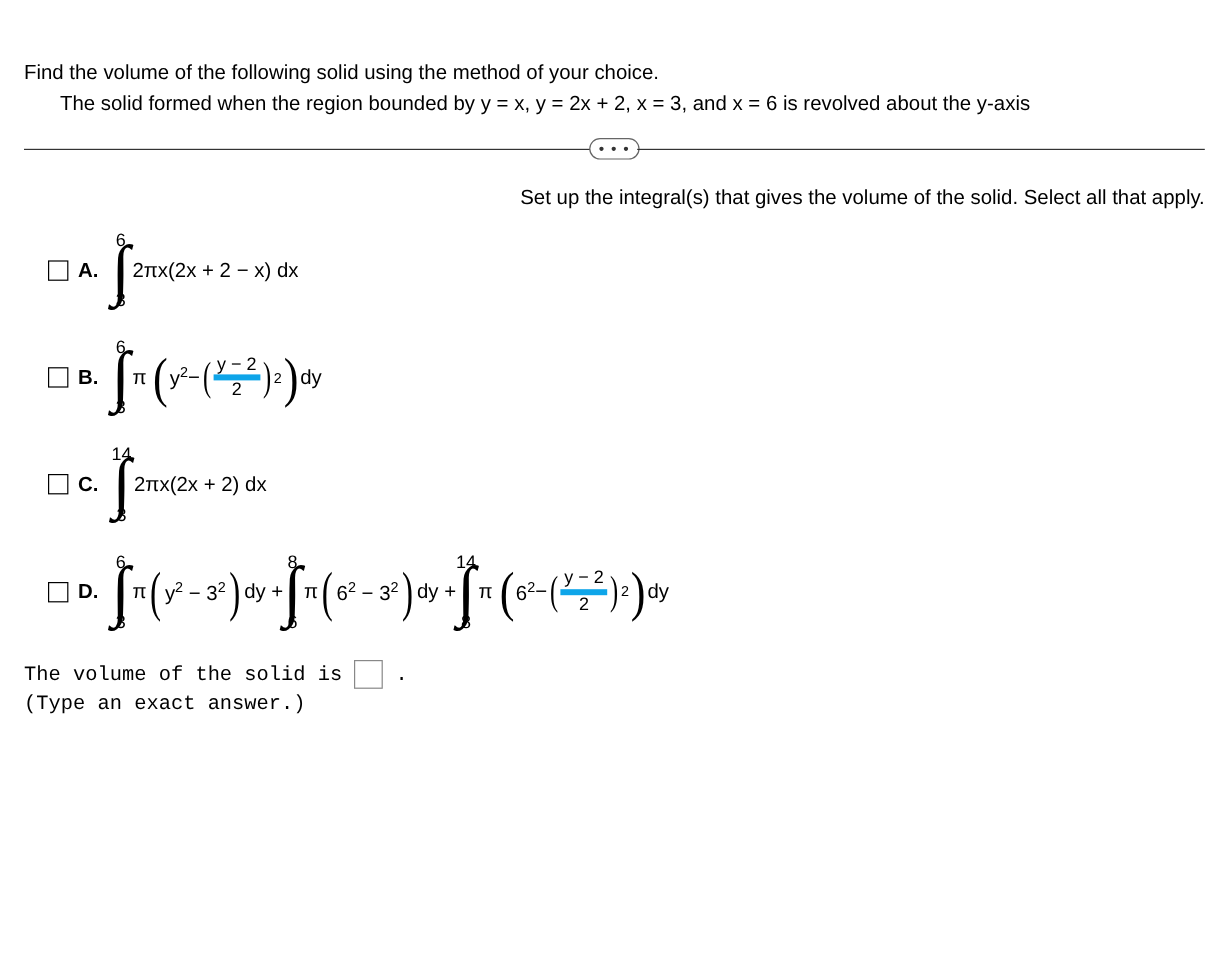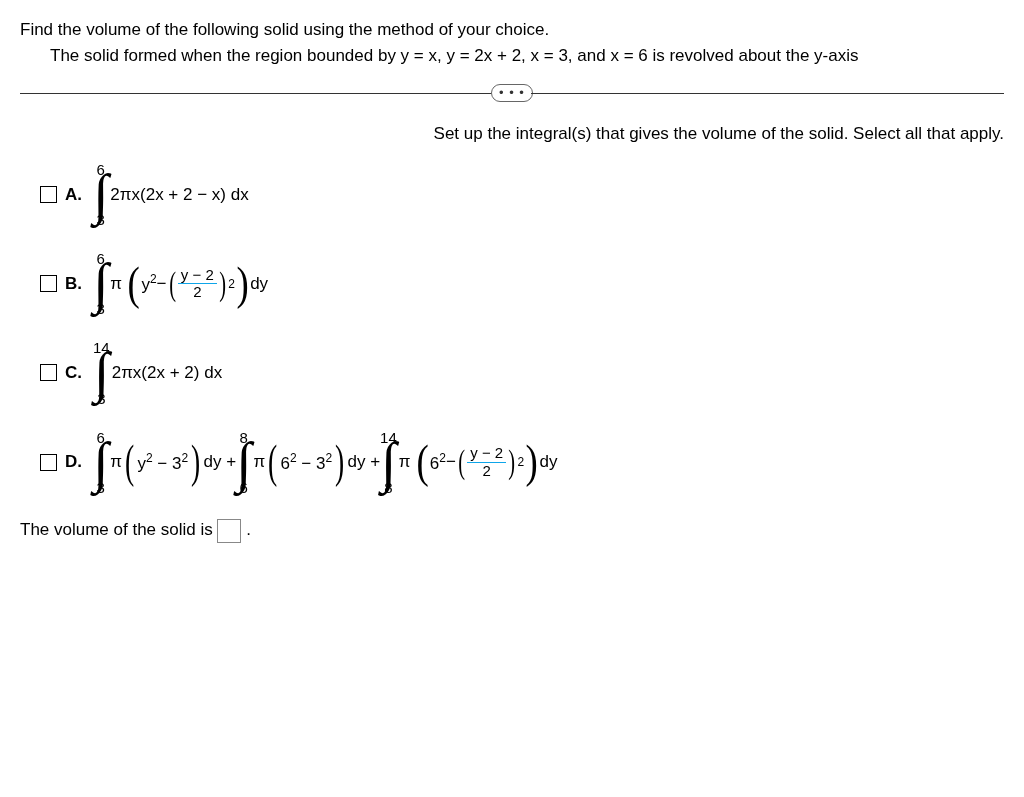--- a/index.html
+++ b/index.html
@@ -5,21 +5,21 @@
   * { box-sizing: border-box; }
   body {
     margin: 0;
     padding: 20px;
     font-family: Arial, sans-serif;
     font-size: 17px;
     color: #000;
     background: #fff;
     width: 1024px;
   }
-  .prompt-line { margin-bottom: 6px; }
+  .prompt-line { margin-bottom: 6px; margin-top: 31px; }
   .prompt-sub { margin-left: 30px; margin-bottom: 4px; }
   .hr-row {
     display: flex;
     align-items: center;
     margin: 18px 0;
   }
   .hr-line {
     flex: 1;
     height: 1px;
     background: #333;
@@ -94,31 +94,31 @@
   }
   sup { font-size: 12px; }
   .frac {
     display: inline-flex;
     flex-direction: column;
     align-items: center;
     vertical-align: middle;
     font-size: 15px;
     line-height: 1.1;
   }
-  .frac-num { border-bottom: 1px solid #0ea5e9; padding: 0 3px; }
+  .frac-num { border-bottom: 5px solid #0ea5e9; padding: 0 3px; }
   .frac-den { padding: 0 3px; }
   .answer-box {
     display: inline-block;
     width: 24px;
     height: 24px;
     border: 1px solid #888;
     vertical-align: middle;
     cursor: text;
   }
-  .closing { margin-top: 0; }
+  .closing { margin-top: 0; font-family: Liberation Mono, monospace; }
   .vol-line { margin-bottom: 4px; }
   .mr { margin-right: 4px; }
 </style>
 </head>
 <body>
 
 <div class="prompt-line">Find the volume of the following solid using the method of your choice.</div>
 <div class="prompt-sub">The solid formed when the region bounded by y = x, y = 2x + 2, x = 3, and x = 6 is revolved about the y-axis</div>
 
 <div class="hr-row">
@@ -231,13 +231,14 @@
   </div>
 
 </div>
 
 <div class="closing">
   <div class="vol-line">
     <span>The volume of the solid is </span>
     <span class="answer-box"></span>
     <span>.</span>
   </div>
+  <div>(Type an exact answer.)</div>
 </div>
 
 </body></html>

